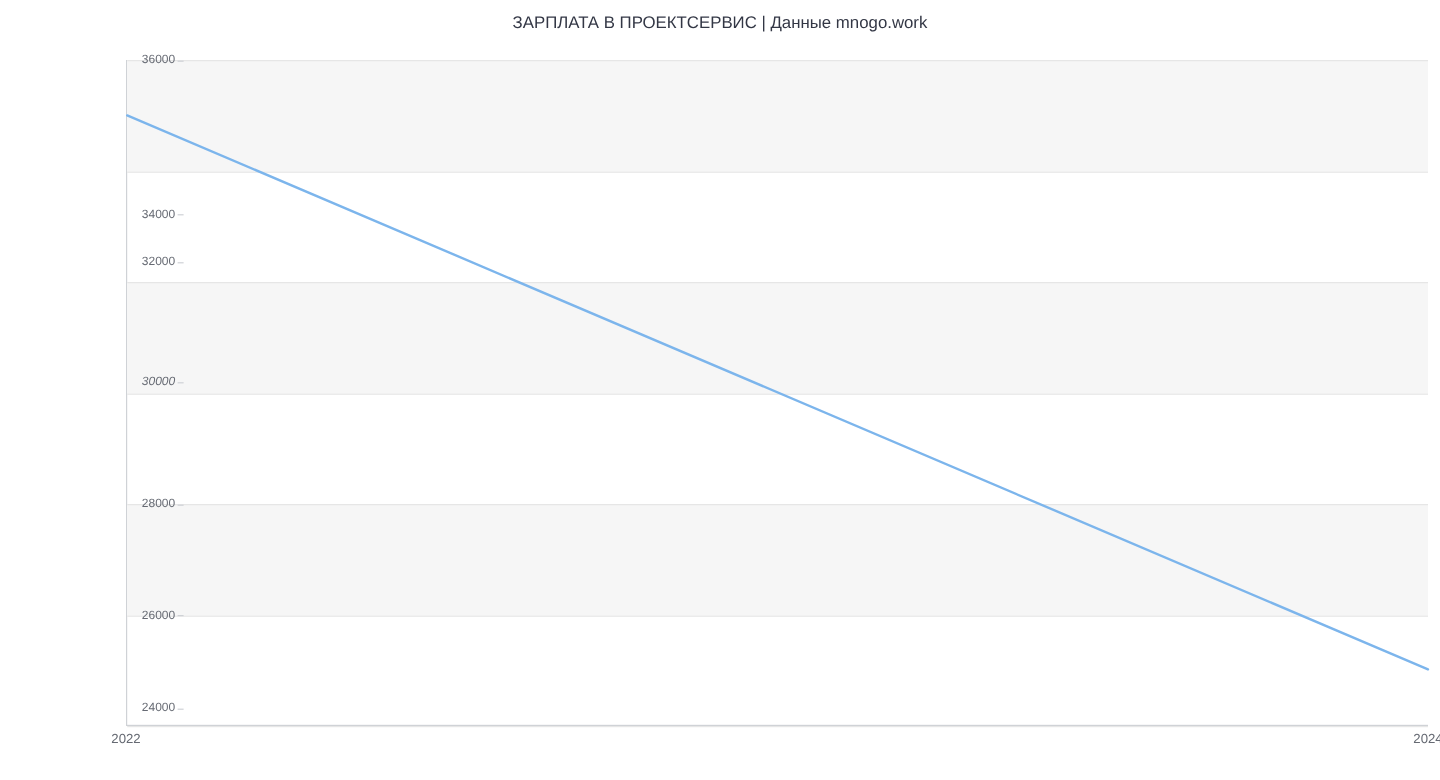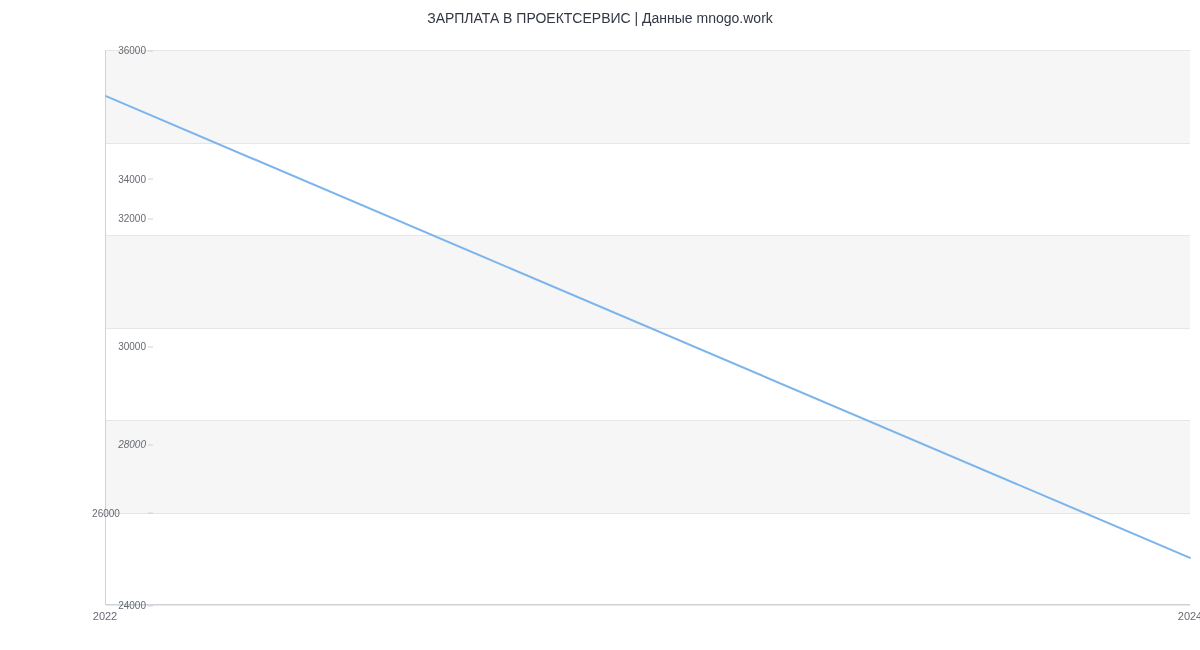--- a/index.html
+++ b/index.html
@@ -105,22 +105,22 @@
       <div class="gridline" style="top: 370px;"></div>
       <div class="gridline" style="top: 277.5px;"></div>
       <div class="gridline" style="top: 185px;"></div>
       <div class="gridline" style="top: 92.5px;"></div>
       <div class="gridline" style="top: 0px;"></div>
       <svg class="line-layer" viewBox="0 0 1085 555" preserveAspectRatio="none">
       <path class="series-line" d="M0 46.25 L1085 508.75" style="stroke: rgb(124, 181, 236);"></path>
     </svg>
   </div>
 
-<div class="ytick" style="top: 605px;">24000<div class="tickmark"></div></div>
-    <div class="ytick" style="top: 512.5px; text-align: center;">26000<div class="tickmark"></div></div>
-    <div class="ytick" style="top: 444px; font-style: italic;">28000<div class="tickmark"></div></div>
-    <div class="ytick" style="top: 346px;">30000<div class="tickmark"></div></div>
+<div class="ytick" style="top: 590px;">24000<div class="tickmark"></div></div>
+    <div class="ytick" style="top: 512.5px;">26000<div class="tickmark"></div></div>
+    <div class="ytick" style="top: 420px;">28000<div class="tickmark"></div></div>
+    <div class="ytick" style="top: 318px; font-style: italic;">30000<div class="tickmark"></div></div>
     <div class="ytick" style="top: 218px;">32000<div class="tickmark"></div></div>
     <div class="ytick" style="top: 142.5px; margin-top: 36px;">34000<div class="tickmark"></div></div>
     <div class="ytick" style="top: 50px;">36000<div class="tickmark"></div></div>
     <div class="xtick" style="left: 105px;">2022</div>
     <div class="xtick" style="left: 1190px;">2024</div>
   </div>
 
 </body></html>

